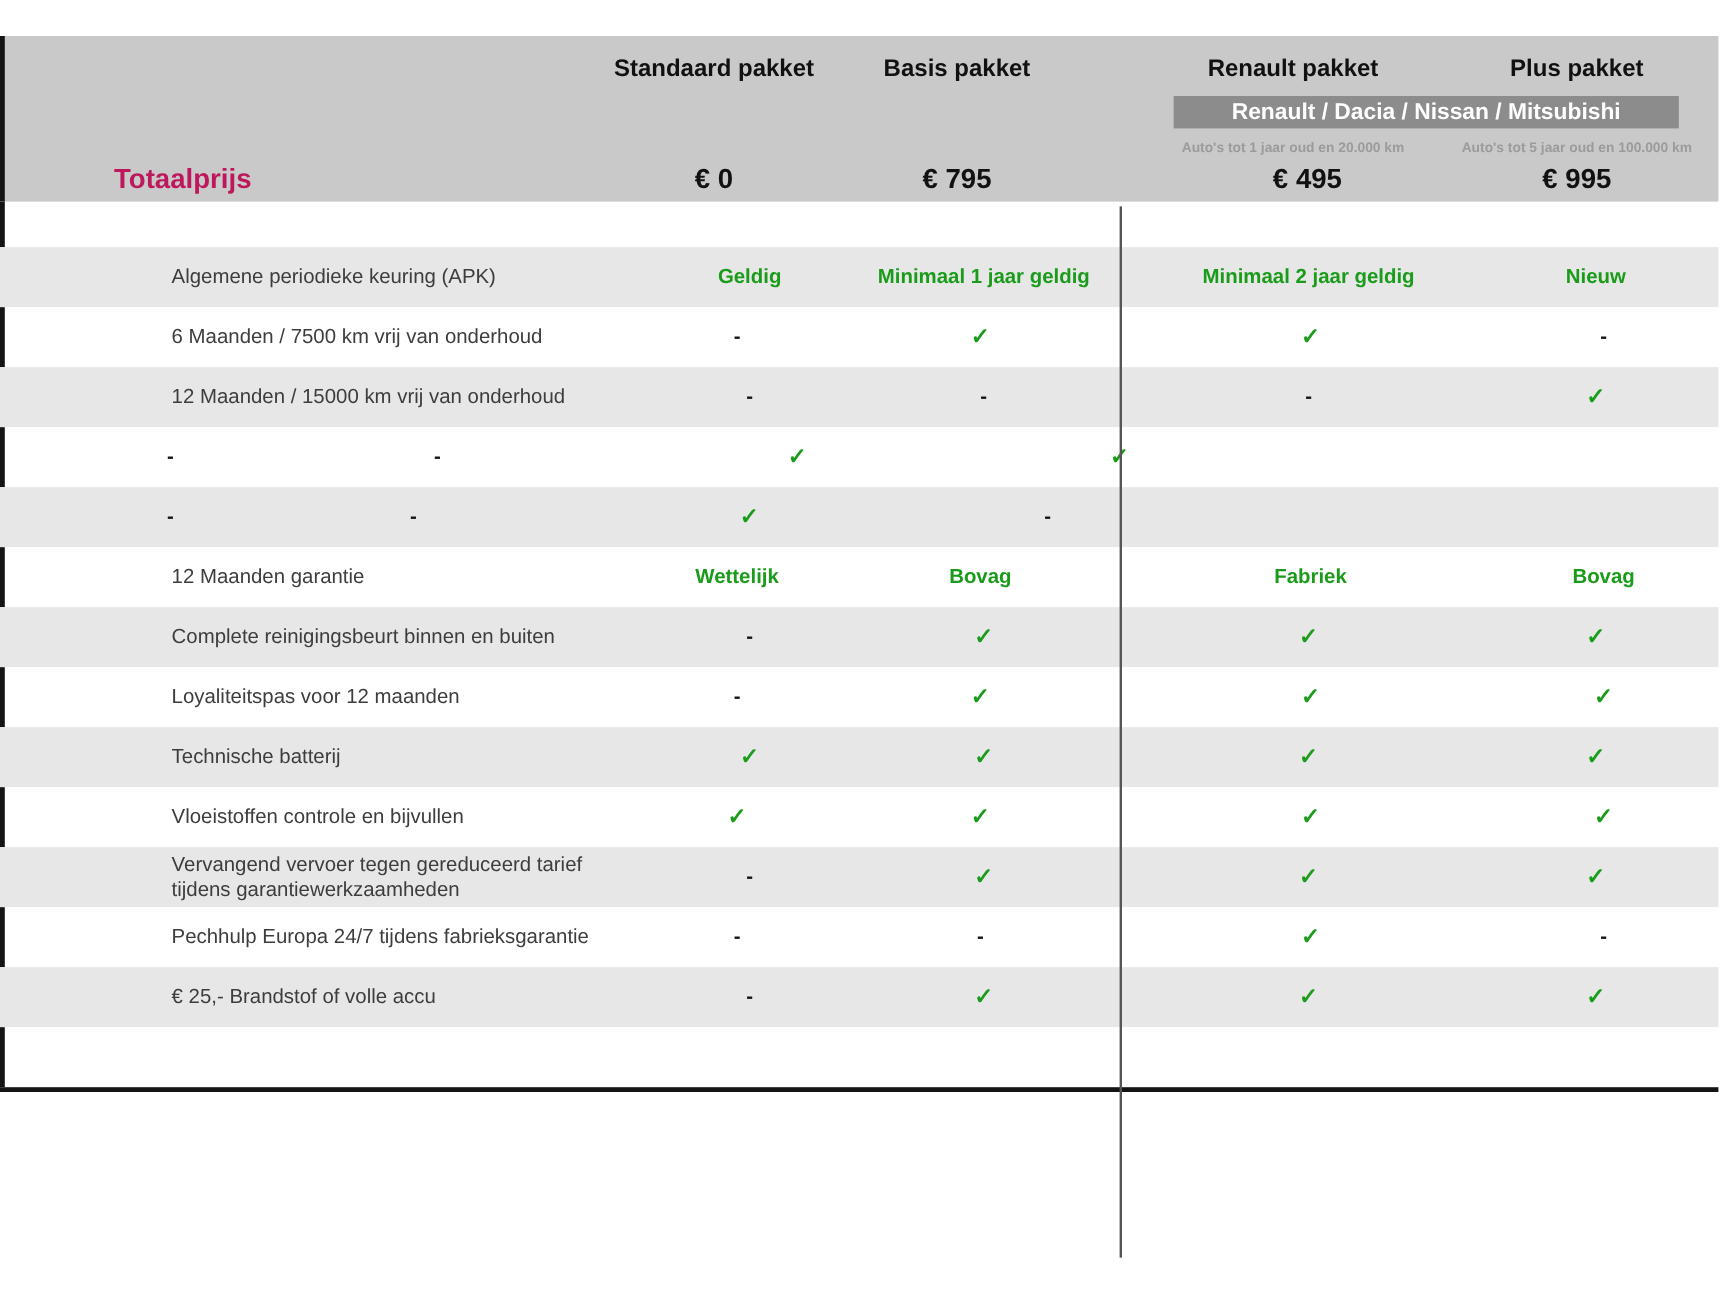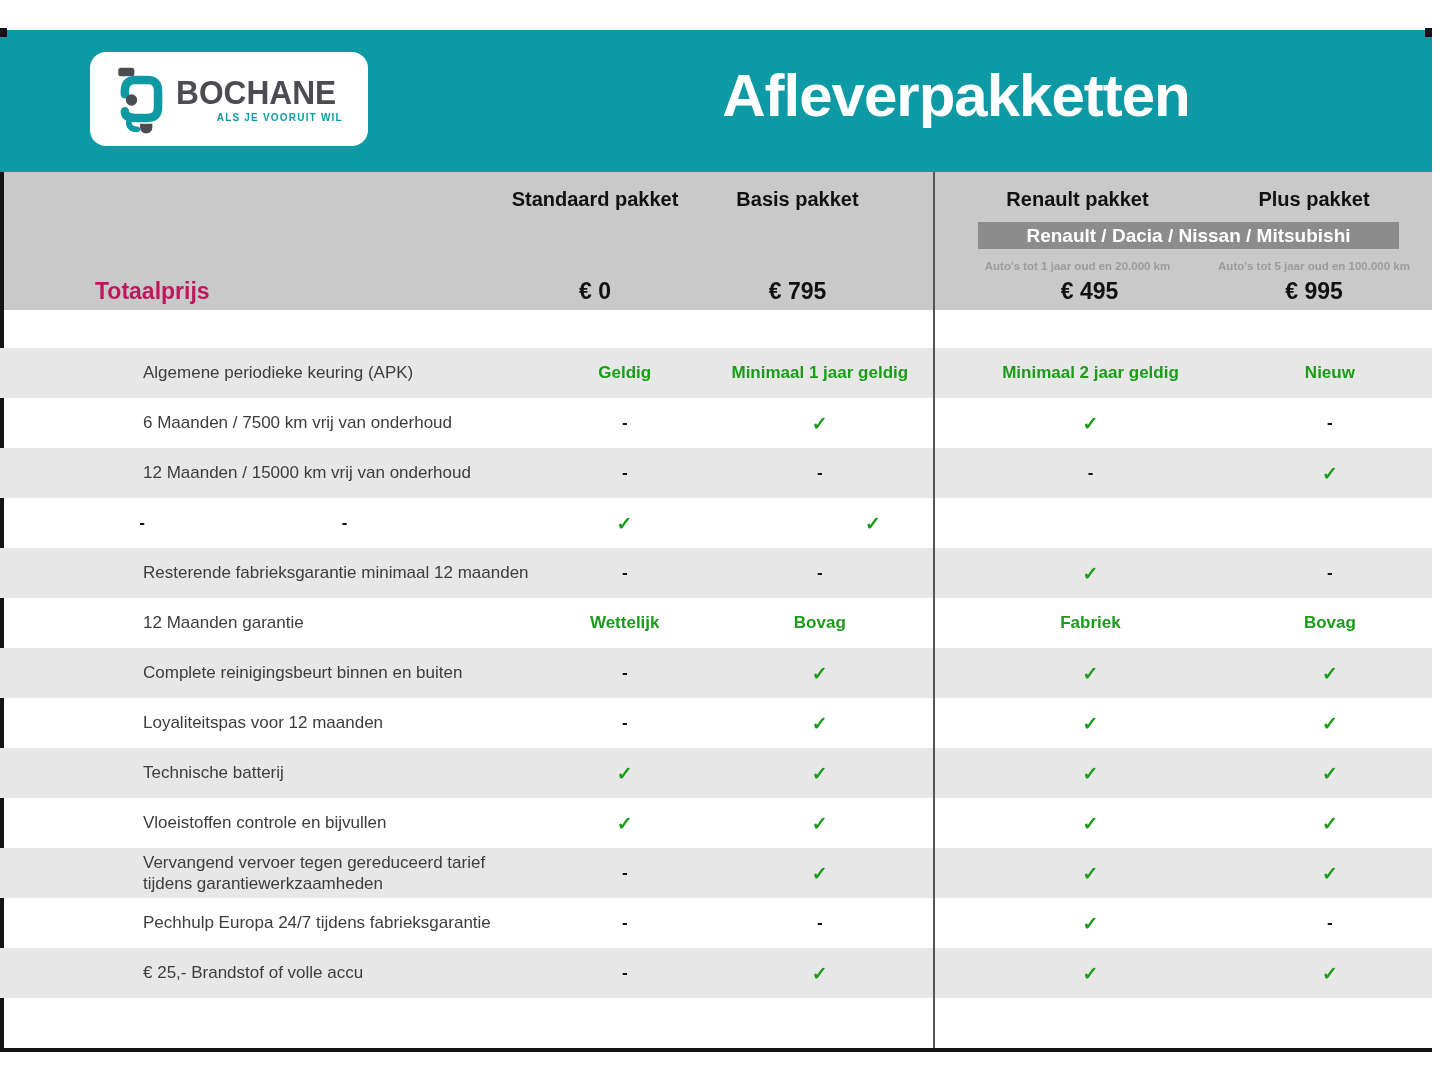--- a/index.html
+++ b/index.html
@@ -45,58 +45,40 @@
 
   .total-label { position:absolute; left:91px; top:106px; font-size:23px; font-weight:bold; color:#be185d; }
   .price { position:absolute; top:106px; font-size:23px; font-weight:bold; color:#111; text-align:center; }
   .p1 { left:501px; width:180px; } .p2 { left:681px; width:225px; }
   .p3 { left:931px; width:285px;padding-left:12px; } .p4 { left:1196px; width:228px; }
 
   
   .spacer-row { height:38px; background:#ffffff; border-left:4px solid #141414; box-sizing:border-box; }
   .row { height:50px; display:flex; align-items:center; background:#ffffff;
          border-left:4px solid transparent; box-sizing:border-box;padding-left:48px; }
-  .row.white { border-left-color:#141414; }
+  .row.white { border-left-color:#141414;gap:20px; }
   .row.gray  { background:#E7E7E7; }
   .row-label { width:501px; padding-left:91px; box-sizing:border-box;
                font-size:17px; color:#3D3D3D; line-height:1.25; }
   .cell { text-align:center; }
   .c1 { width:180px; } .c2 { width:225px; margin-right:25px; } .c3 { width:285px; } .c4 { width:212px; }
   .v-green { color:#1A9C1A; font-weight:bold; font-size:17px; }
   .v-check { color:#1A9C1A; font-weight:bold; font-size:19px; }
   .v-dash  { color:#141414; font-weight:bold; font-size:17px; }
 
   .bottom-space { height:50px; background:#ffffff; border-left:4px solid #141414; box-sizing:border-box; }
   .bottom-line  { height:4px; background:#141414; }
 
   .divider { position:absolute; left:933px; top:142px; height:876px; width:2px; background:#555555; }
 </style>
 </head>
 <body>
 
 <div class="table-wrap">
 
-  <div class="teal-header">
-    <div class="corner left"></div>
-    <div class="corner right"></div>
-    <div class="logo-box">
-      <svg class="logo-icon-svg" viewBox="0 0 56 76" xmlns="http://www.w3.org/2000/svg">
-        <rect x="4" y="5" width="17" height="9" rx="3" fill="#4B4B52"></rect>
-        <path d="M11 33 V29 Q11 18 22 18 H35 Q46 18 46 29 V47 Q46 58 35 58 H22 Q11 58 11 51" fill="none" stroke="#0E9AA4" stroke-width="9" stroke-linecap="round" stroke-linejoin="round"></path>
-        <circle cx="18" cy="39" r="6" fill="#4B4B52"></circle>
-        <path d="M15 62 Q15 70 24 70" fill="none" stroke="#0E9AA4" stroke-width="6" stroke-linecap="round"></path>
-        <path d="M27 64 h13 v4 a6.5 6.5 0 0 1 -13 0 z" fill="#4B4B52"></path>
-      </svg>
-      <div class="logo-text">
-        <div class="logo-name">BOCHANE</div>
-        <div class="logo-tagline">ALS JE VOORUIT WIL</div>
-      </div>
-    </div>
-    <div class="page-title">Afleverpakketten</div>
-  </div>
 
   <div class="subheader">
     <div class="colhead ch1">Standaard pakket</div>
     <div class="colhead ch2">Basis pakket</div>
     <div class="colhead ch3">Renault pakket</div>
     <div class="colhead ch4">Plus pakket</div>
 
     <div class="banner right-banner">Renault / Dacia / Nissan / Mitsubishi</div>
 
     <div class="note n3">Auto's tot 1 jaar oud en 20.000 km</div>
@@ -133,21 +115,20 @@
         <div class="cell c3 v-dash">-</div>
         <div class="cell c4 v-check">✓</div>
       </div>
       <div class="row white">
         <div class="cell c1 v-dash">-</div>
         <div class="cell c2 v-dash">-</div>
         <div class="cell c3 v-check">✓</div>
         <div class="cell c4 v-check">✓</div>
       </div>
       <div class="row gray">
-        <div class="row-label">Resterende fabrieksgarantie minimaal 12 maanden</div>
         <div class="cell c1 v-dash">-</div>
         <div class="cell c2 v-dash">-</div>
         <div class="cell c3 v-check">✓</div>
         <div class="cell c4 v-dash">-</div>
       </div>
       <div class="row white">
         <div class="row-label">12 Maanden  garantie</div>
         <div class="cell c1 v-green">Wettelijk</div>
         <div class="cell c2 v-green">Bovag</div>
         <div class="cell c3 v-green">Fabriek</div>

